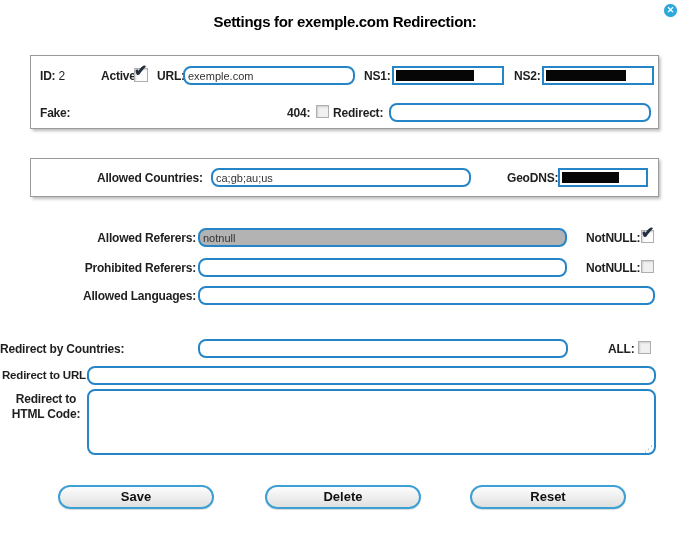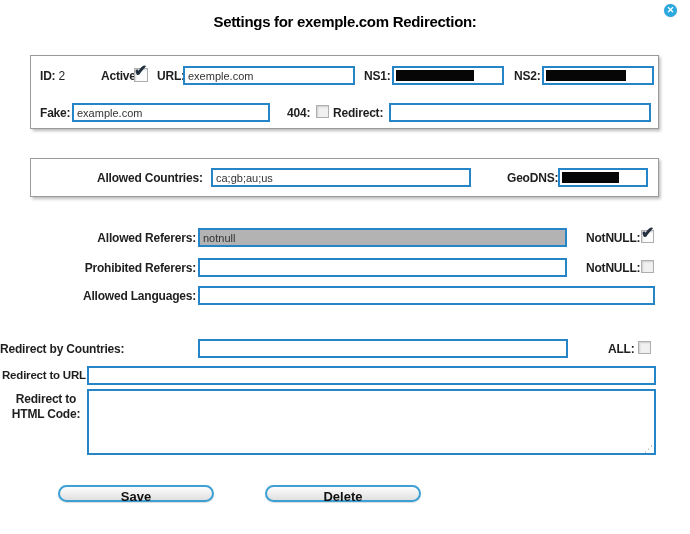--- a/index.html
+++ b/index.html
@@ -7,39 +7,39 @@
   #page {
     position:relative; width:690px; height:534px; background:#ffffff;
     font-family:"Liberation Sans", sans-serif; color:#1a1a1a; overflow:hidden;
   }
   .abs { position:absolute; }
   .lbl { font-weight:bold; font-size:12px; color:#1f1f1f; letter-spacing:-0.2px; white-space:nowrap; }
   .val { font-size:12px; color:#1f1f1f; }
   .inp {
     position:absolute; border:2px solid #2585c7; background:#ffffff;
     font-family:"Liberation Sans", sans-serif; font-size:11px; color:#333;
-    padding:1px 3px; height:19px; outline:none; border-radius:0;
+    padding:1px 3px; height:19px; outline:none; border-radius:8px;
   }
   .inp.gray { background:#b3b3b3; }
   .redact { position:absolute; left:2px; top:2px; bottom:2px; background:#060606; }
   .inp-wrap { position:absolute; border:2px solid #2585c7; background:#fff; height:19px; }
   .gbox {
     position:absolute; left:30px; width:629px; background:#fff;
     border:1px solid #9a9a9a; box-shadow:1.5px 2px 3px rgba(0,0,0,0.28);
   }
   .cb {
     position:absolute; width:13px; height:13px; background:#f1f1f1;
     border:1px solid #aeaeae; box-shadow:inset 1px 1px 2px rgba(0,0,0,0.15);
     cursor:pointer;
   }
   .cb .tick { display:none; position:absolute; top:-6px; left:-1px; font-size:16px; line-height:16px; color:#22303f; font-weight:bold; }
   .cb.checked { background:#fdfdfd; }
   .cb.checked .tick { display:block; }
   .btn {
-    position:absolute; top:485px; width:156px; height:17px; border-radius:12px;
+    position:absolute; top:485px; width:156px; height:24px; border-radius:12px;
     border:2px solid #3da0d5; background:linear-gradient(#fdfdfd,#e0e0e0);
     font-family:"Liberation Sans", sans-serif; font-weight:bold; font-size:13px; color:#111;
     text-align:center; line-height:20px; cursor:pointer; box-shadow:0 1px 1px rgba(0,0,0,0.15);
   }
   #close-btn {
     position:absolute; left:664px; top:4px; width:13px; height:13px; border-radius:50%;
     background:#29a9e0; color:#fff; font-size:9px; font-weight:bold; text-align:center;
     line-height:13px; cursor:pointer; box-shadow:0 0 1px rgba(0,0,0,0.3);
   }
   #title { position:absolute; top:13px; left:0; right:0; text-align:center; font-size:15px; font-weight:bold; letter-spacing:-0.3px; color:#000; }
@@ -72,21 +72,20 @@
     <div class="inp-wrap" style="left:361px; top:10px; width:112px;">
       <div class="redact" style="width:72%;"></div>
     </div>
 
     <span class="abs lbl" style="left:483px; top:13px;">NS2:</span>
     <div class="inp-wrap" style="left:511px; top:10px; width:112px;">
       <div class="redact" style="width:74%;"></div>
     </div>
 
     <span class="abs lbl" style="left:9px; top:50px;">Fake:</span>
-    <input class="inp" style="left: 41px; top: 47px; width: 198px;" value="example.com">
 
     <span class="abs lbl" style="left:256px; top:50px;">404:</span>
     <div class="cb" style="left:285px; top:49px;">
       
     </div>
 
     <span class="abs lbl" style="left:302px; top:50px;">Redirect:</span>
     <input class="inp" style="left: 358px; top: 47px; width: 262px;" value="">
   </div>
 
@@ -129,14 +128,15 @@
 
   <div class="abs lbl" style="left:8px; top:392px; width:76px; text-align:center; font-size:12px; line-height:15px;">
     <div>Redirect to</div>
     <div>HTML Code:</div>
   </div>
   <textarea class="inp" style="left: 87px; top: 389px; width: 569px; height: 66px;"></textarea>
   <span class="resize-dots abs" style="left:644px; top:445px;">⋰</span>
 
   <div class="btn" style="left:58px;">Save</div>
   <div class="btn" style="left:265px;">Delete</div>
+  <div class="btn" style="left:470px;">Reset</div>
 
 </div>
 
 </body></html>

